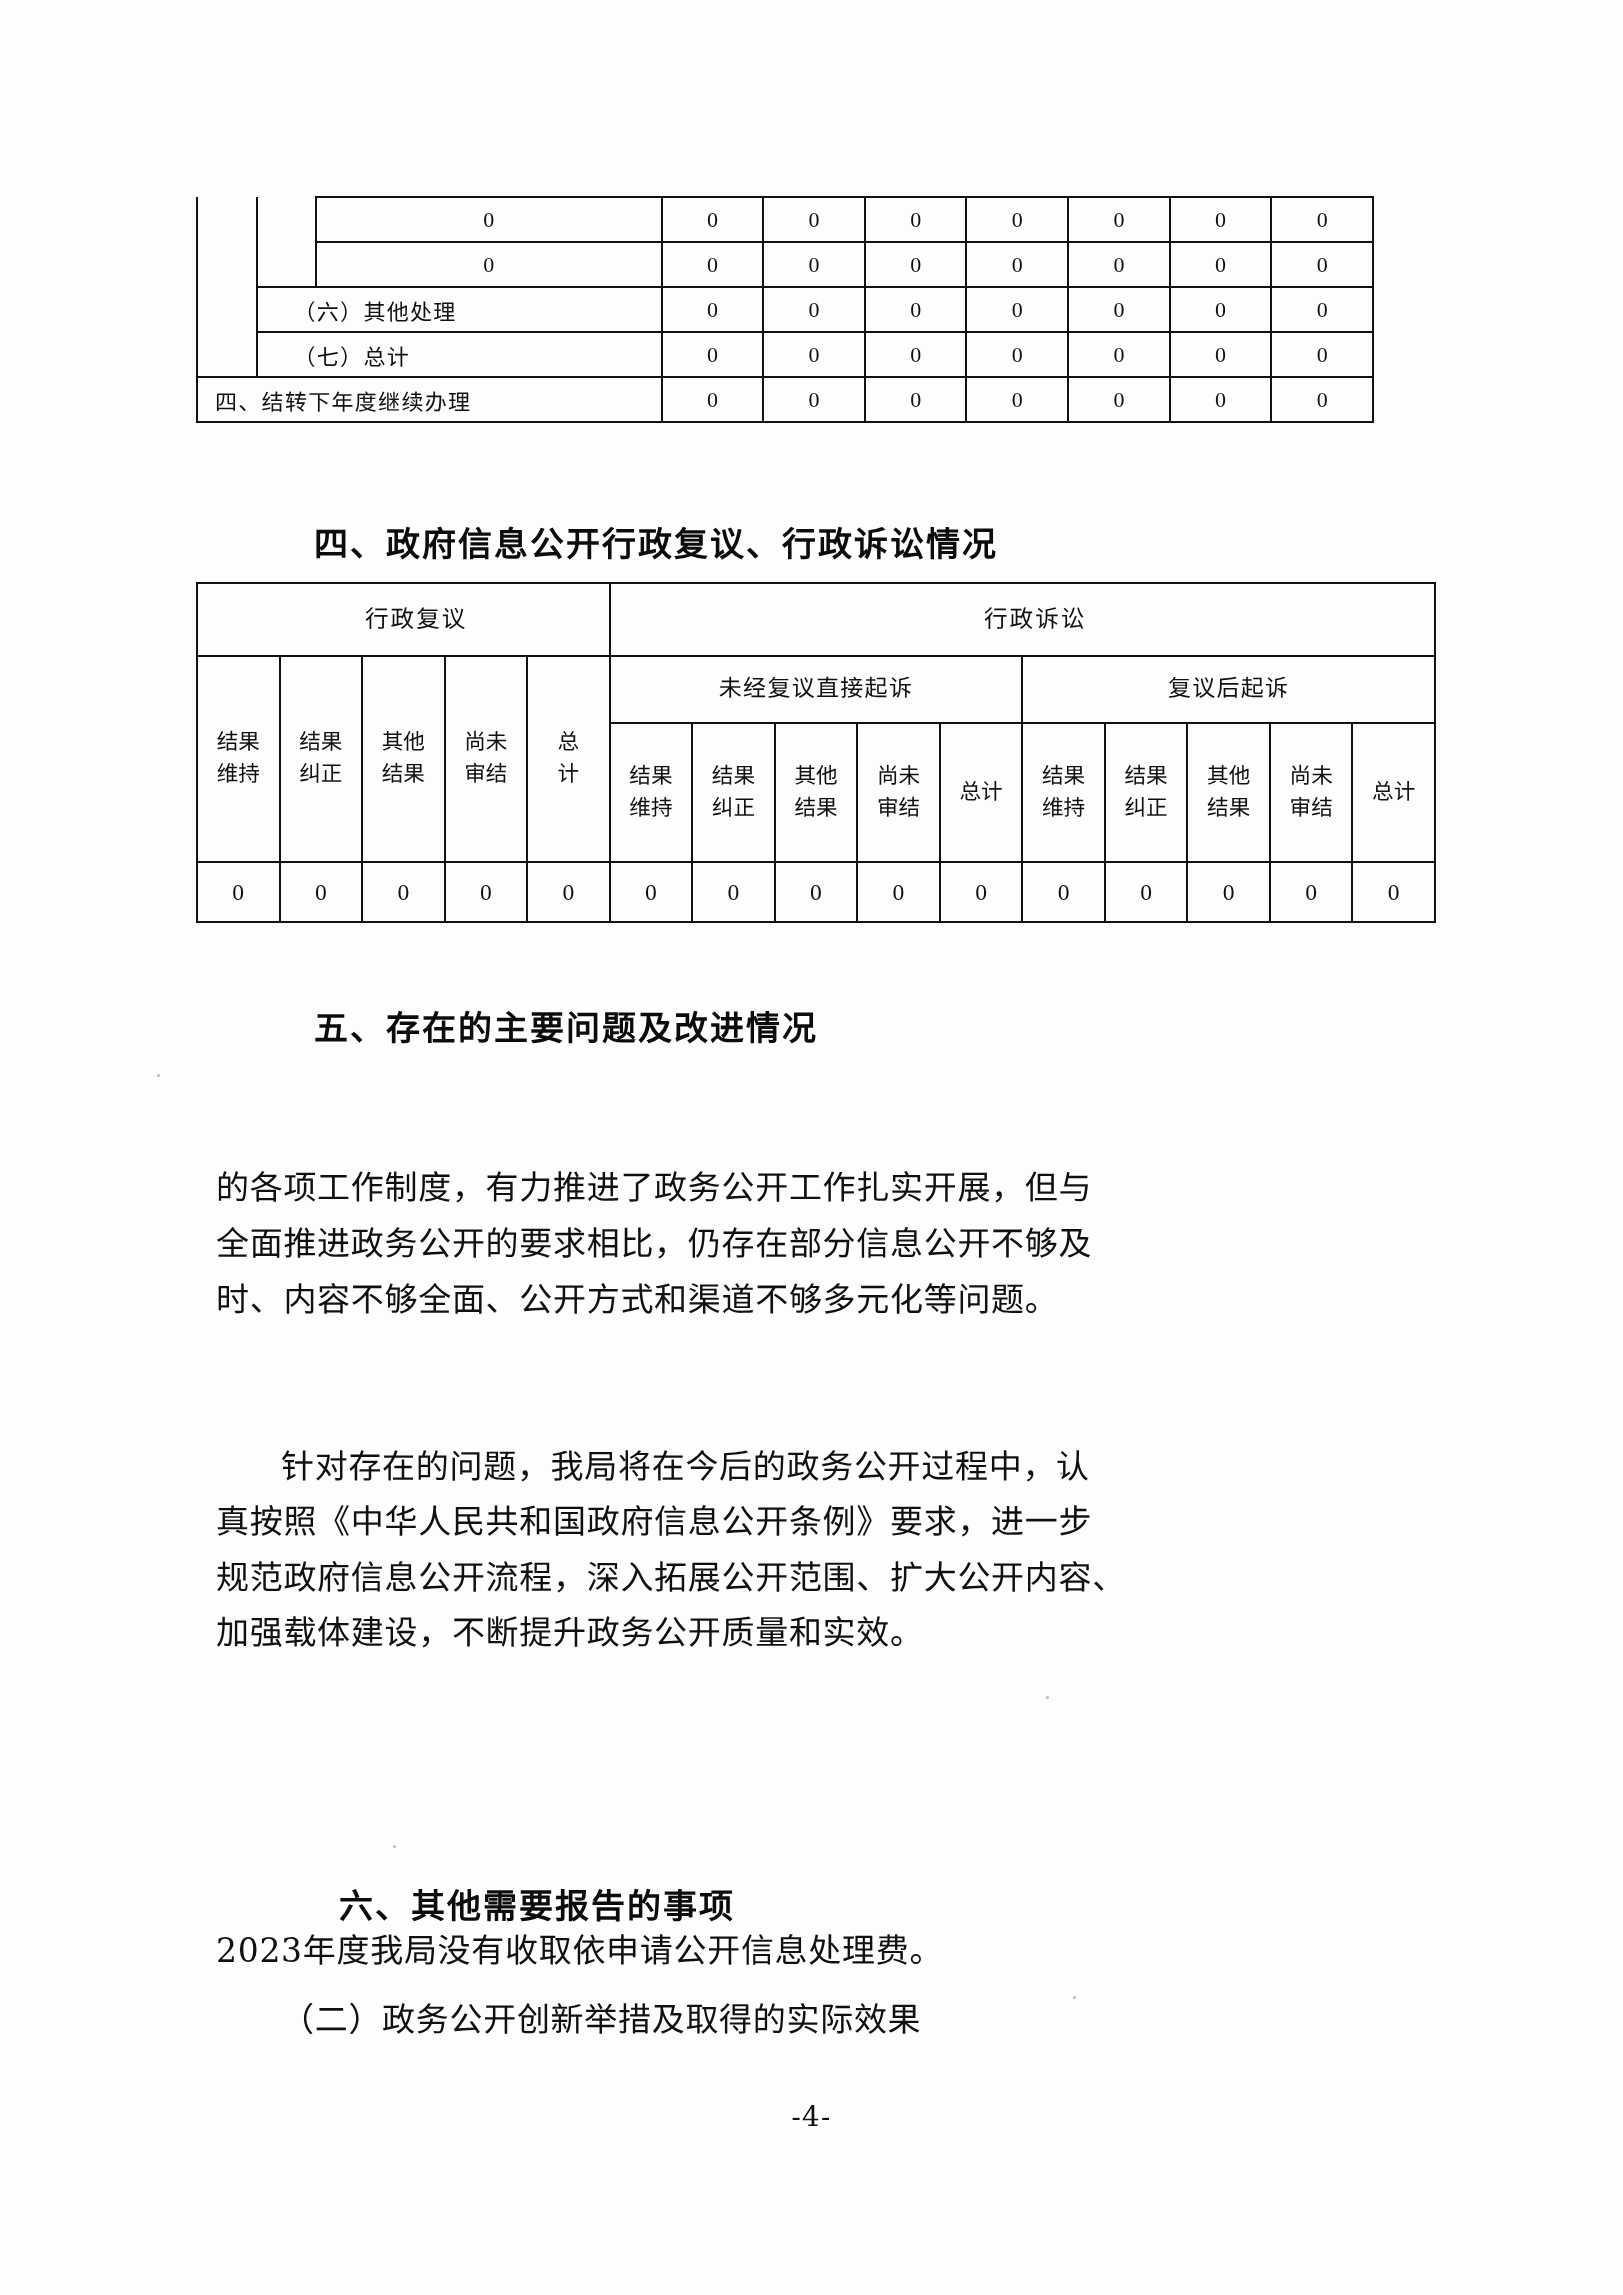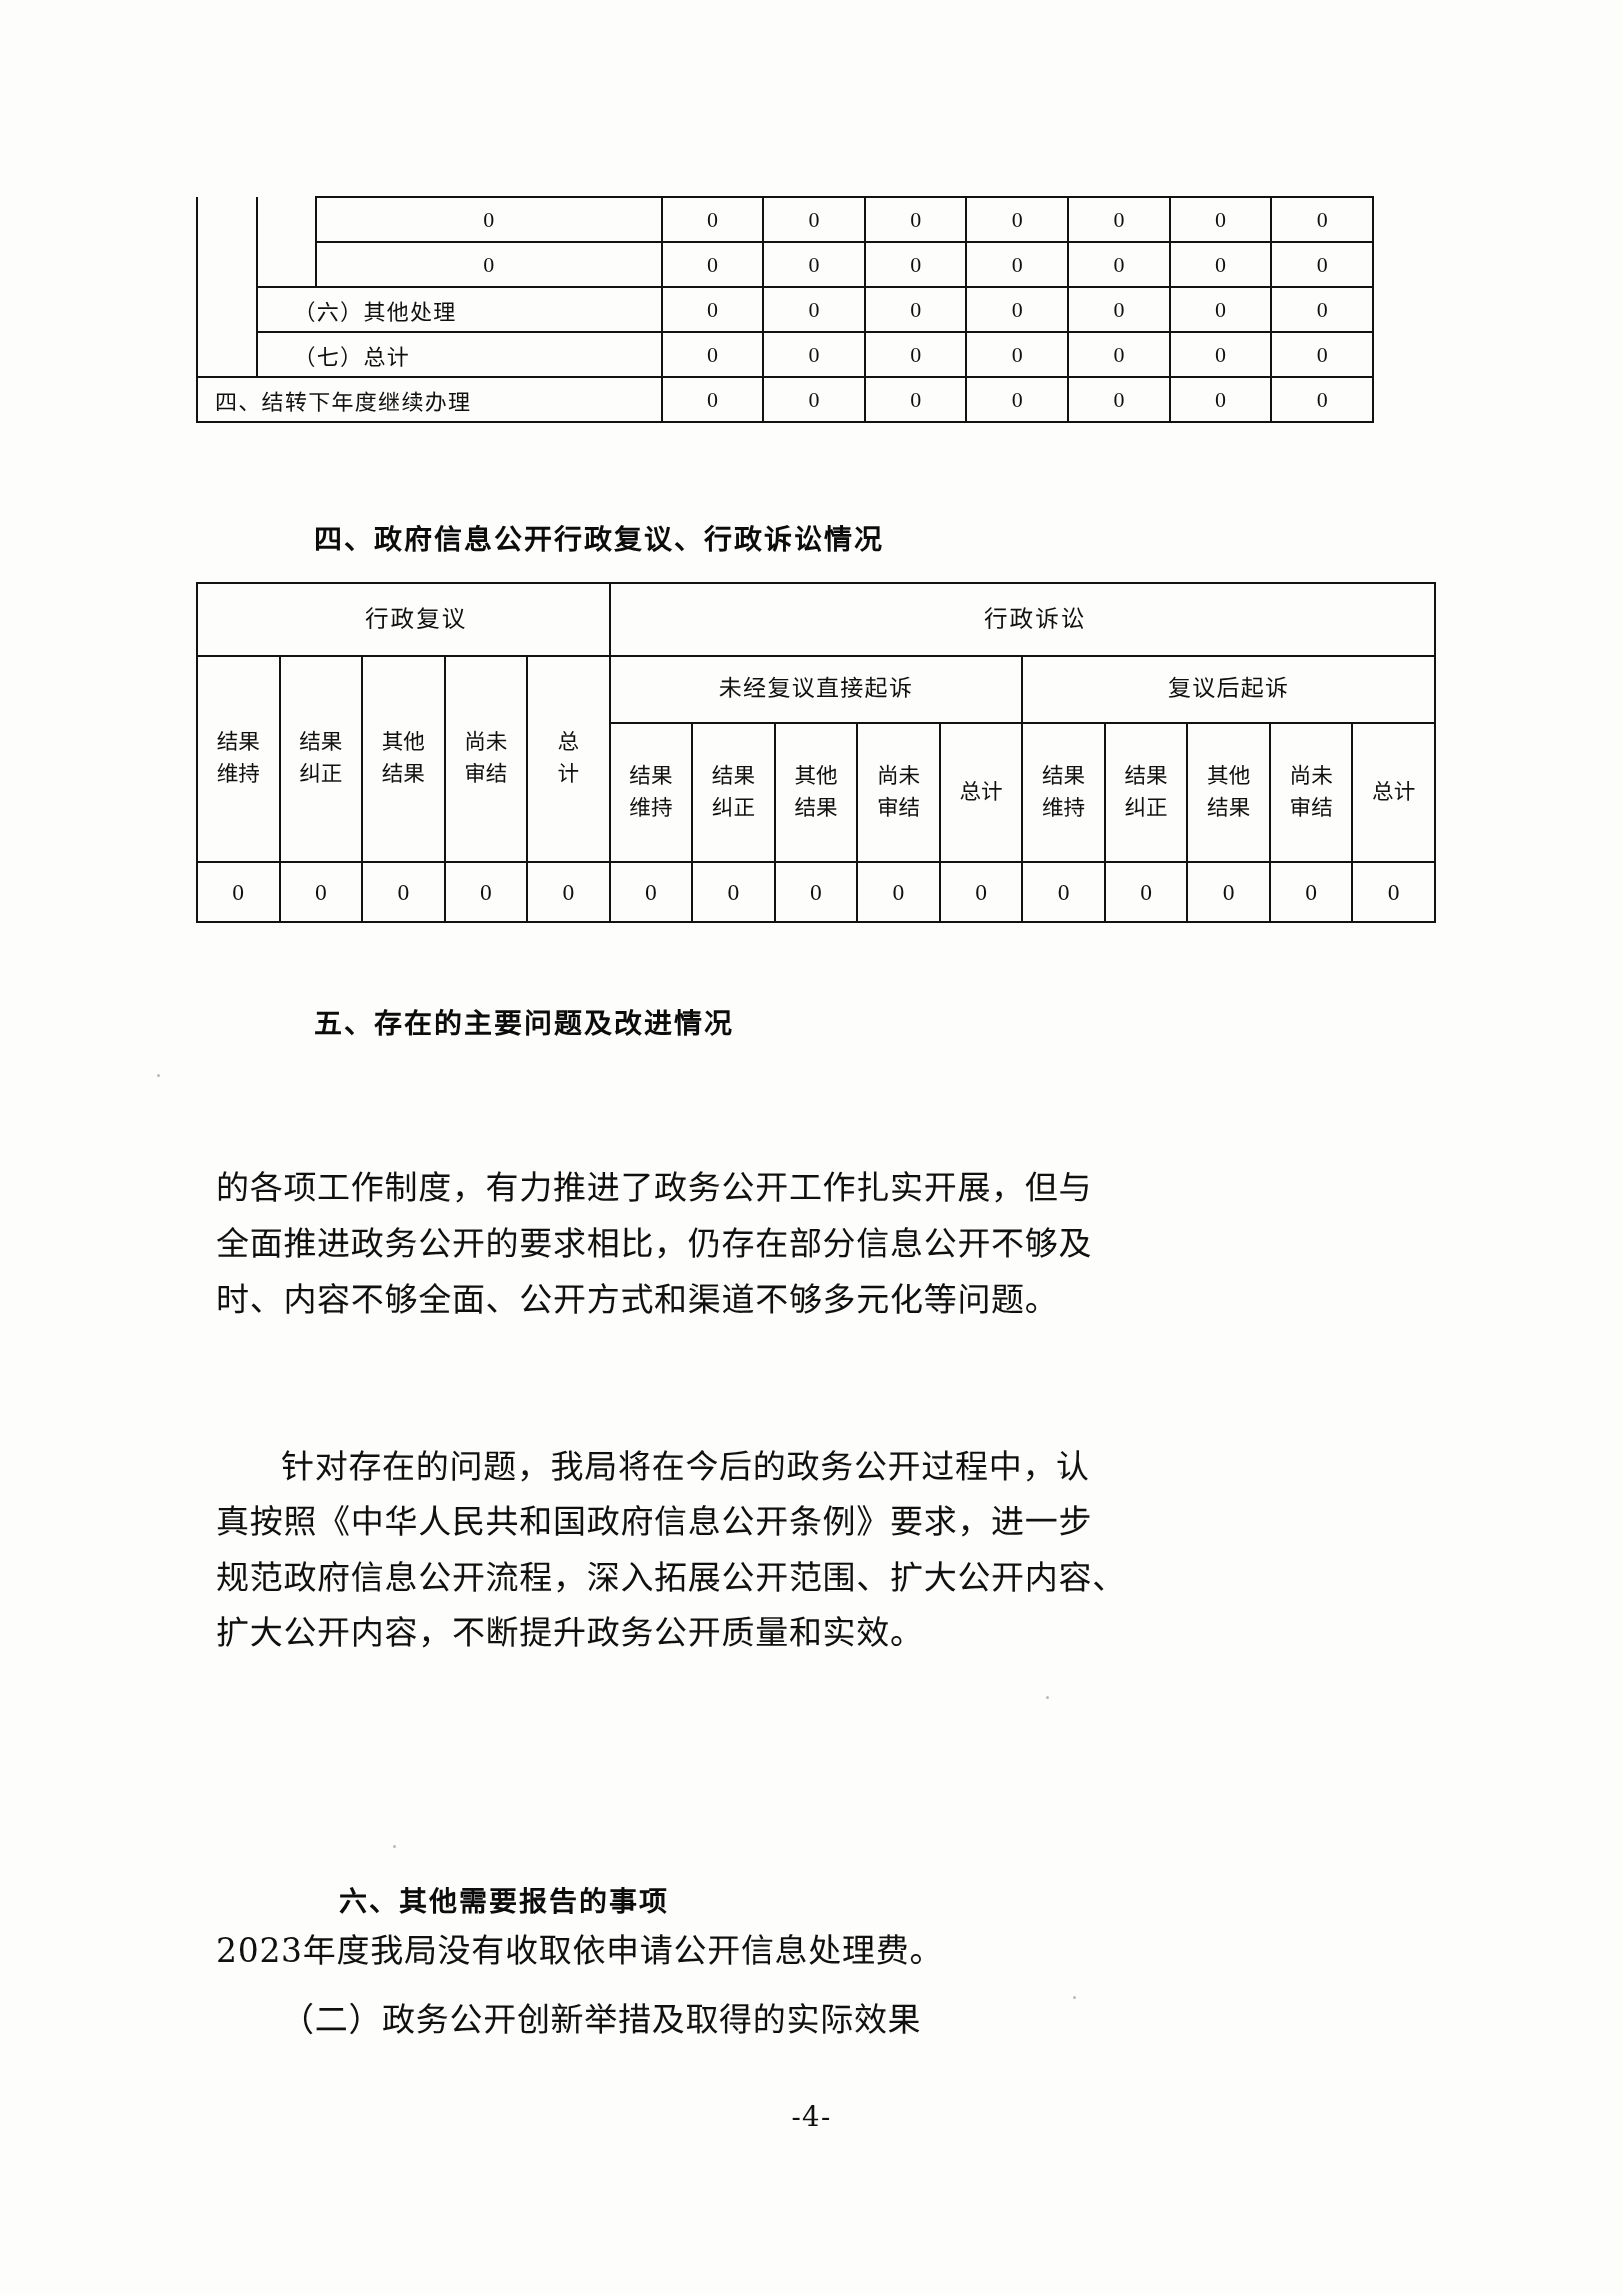--- a/index.html
+++ b/index.html
@@ -65,21 +65,21 @@
   }
   .table-continued td.numcol { width: 68px; }
   .table-continued td.no-left { border-left: none; padding-left: 36px; }
   .table-continued td.open-top { border-top: none; }
 
   
   .heading {
     position: absolute;
     font-family: "DejaVu Sans", "Liberation Sans", sans-serif;
     font-weight: bold;
-    font-size: 28px;
+    font-size: 34px;
     letter-spacing: 2px;
     color: #0c0c0c;
     white-space: nowrap;
   }
   #heading-four { left: 314px; top: 517px; }
   #heading-five { left: 314px; top: 1001px; }
   #heading-six  { left: 314px; top: 1879px; margin-left: 25px; }
 
   
   .table-review {
@@ -296,21 +296,21 @@
 
   <div class="heading" id="heading-five">五、存在的主要问题及改进情况</div>
 
   <div class="line-block" id="line-b">的各项工作制度，有力推进了政务公开工作扎实开展，但与</div>
   <div class="line-block" id="line-c">全面推进政务公开的要求相比，仍存在部分信息公开不够及</div>
   <div class="line-block" id="line-d">时、内容不够全面、公开方式和渠道不够多元化等问题。</div>
 
   <div class="line-block" id="line-e">针对存在的问题，我局将在今后的政务公开过程中，认</div>
   <div class="line-block" id="line-f">真按照《中华人民共和国政府信息公开条例》要求，进一步</div>
   <div class="line-block" id="line-g">规范政府信息公开流程，深入拓展公开范围、扩大公开内容、</div>
-  <div class="line-block" id="line-h">扩大公开内容，不断提升政务公开质量和实效。</div>
+  <div class="line-block" id="line-h">加强载体建设，不断提升政务公开质量和实效。</div>
 
   <div class="heading" id="heading-six">六、其他需要报告的事项</div>
 
   <div class="line-block" id="line-sub2">2023年度我局没有收取依申请公开信息处理费。</div>
   <div class="line-block" id="line-sub3">（二）政务公开创新举措及取得的实际效果</div>
 
   <div id="page-number">-4-</div>
 
   <div class="speck" style="left:157px;top:1074px;width:3.3px;height:3.3px;"></div>
   <div class="speck" style="left:1060px;top:1472px;width:3.3px;height:3.3px;"></div>

